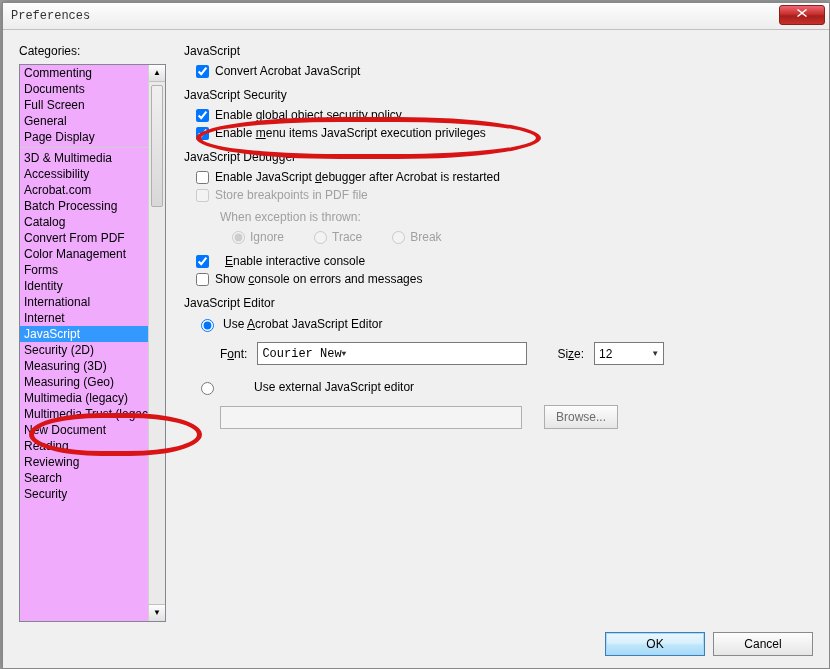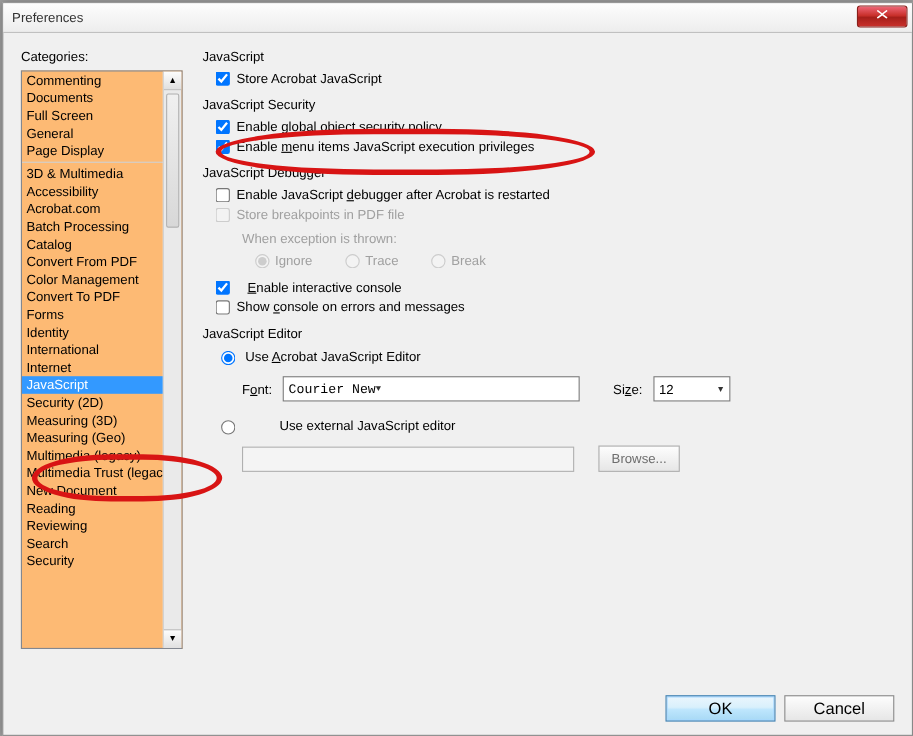--- a/index.html
+++ b/index.html
@@ -23,20 +23,21 @@
   height: 26px;
   background: linear-gradient(to bottom, #fdfdfd, #ededed);
   border-bottom: 1px solid #c0c0c0;
   display: flex;
   align-items: center;
   padding: 0 4px 0 8px;
 }
 .titlebar .title {
   flex: 1;
   color: #333;
+  font-family: Liberation Mono, monospace;
 }
 .close-btn {
   width: 44px;
   height: 18px;
   background: linear-gradient(to bottom, #e67, #c8302b 45%, #a61f1a 55%, #c8302b);
   border: 1px solid #8a1f1a;
   border-radius: 3px;
   color: #fff;
   text-align: center;
   line-height: 14px;
@@ -60,21 +61,21 @@
   width: 147px;
   display: flex;
   flex-direction: column;
 }
 .left-label {
   margin-bottom: 6px;
 }
 .listbox {
   flex: 1;
   border: 1px solid #828790;
-  background: #fdba74;
+  background: #f0abfc;
   overflow: hidden;
   position: relative;
 }
 .list-inner {
   position: absolute;
   top:0; left:0; right:16px; bottom:0;
   overflow: hidden;
 }
 .list-inner .item {
   padding: 1px 4px;
@@ -208,22 +209,22 @@
   justify-content:flex-end;
   gap: 8px;
   padding-top: 10px;
 }
 .btn {
   min-width: 70px;
   height: 22px;
   padding: 0 14px;
   border:1px solid #8a8a8a;
   background: linear-gradient(#fdfdfd,#e6e6e6);
-  font-size:15px;
-  display:flex; align-items:center; justify-content:center;margin-top:32px;
+  font-size:12px;
+  display:flex; align-items:center; justify-content:center;
 }
 .btn.primary {
   border:1px solid #3c7fb1;
   box-shadow: inset 0 0 0 1px #a8d8ff;
   background: linear-gradient(#eaf6fd,#d9f0fc 45%,#bee6fd 55%,#a7d9f5);
 }
 .highlight {
   position: absolute;
   border: 5px solid #d81414;
   border-radius: 50% / 60%;
@@ -269,21 +270,20 @@
               <div class="item">General</div>
               <div class="item">Page Display</div>
               <div class="sep"></div>
               <div class="item">3D &amp; Multimedia</div>
               <div class="item">Accessibility</div>
               <div class="item">Acrobat.com</div>
               <div class="item">Batch Processing</div>
               <div class="item">Catalog</div>
               <div class="item">Convert From PDF</div>
               <div class="item">Color Management</div>
-              <div class="item">Convert To PDF</div>
               <div class="item">Forms</div>
               <div class="item">Identity</div>
               <div class="item">International</div>
               <div class="item">Internet</div>
               <div class="item selected">JavaScript</div>
               <div class="item">Security (2D)</div>
               <div class="item">Measuring (3D)</div>
               <div class="item">Measuring (Geo)</div>
               <div class="item">Multimedia (legacy)</div>
               <div class="item">Multimedia Trust (legacy)</div>
@@ -301,21 +301,21 @@
         </div>
       </div>
 
       <div class="right">
 
         <div class="group">
           <div class="group-title">JavaScript</div>
           <div class="group-body">
             <label class="chk">
               <input type="checkbox" checked="" style="">
-              <span>Store Acrobat JavaScript</span>
+              <span>Convert Acrobat JavaScript</span>
             </label>
           </div>
         </div>
 
         <div class="group">
           <div class="group-title">JavaScript Security</div>
           <div class="group-body">
             <label class="chk">
               <input type="checkbox" checked="" style="">
               <span>Enable glo<u>b</u>al object security policy</span>

